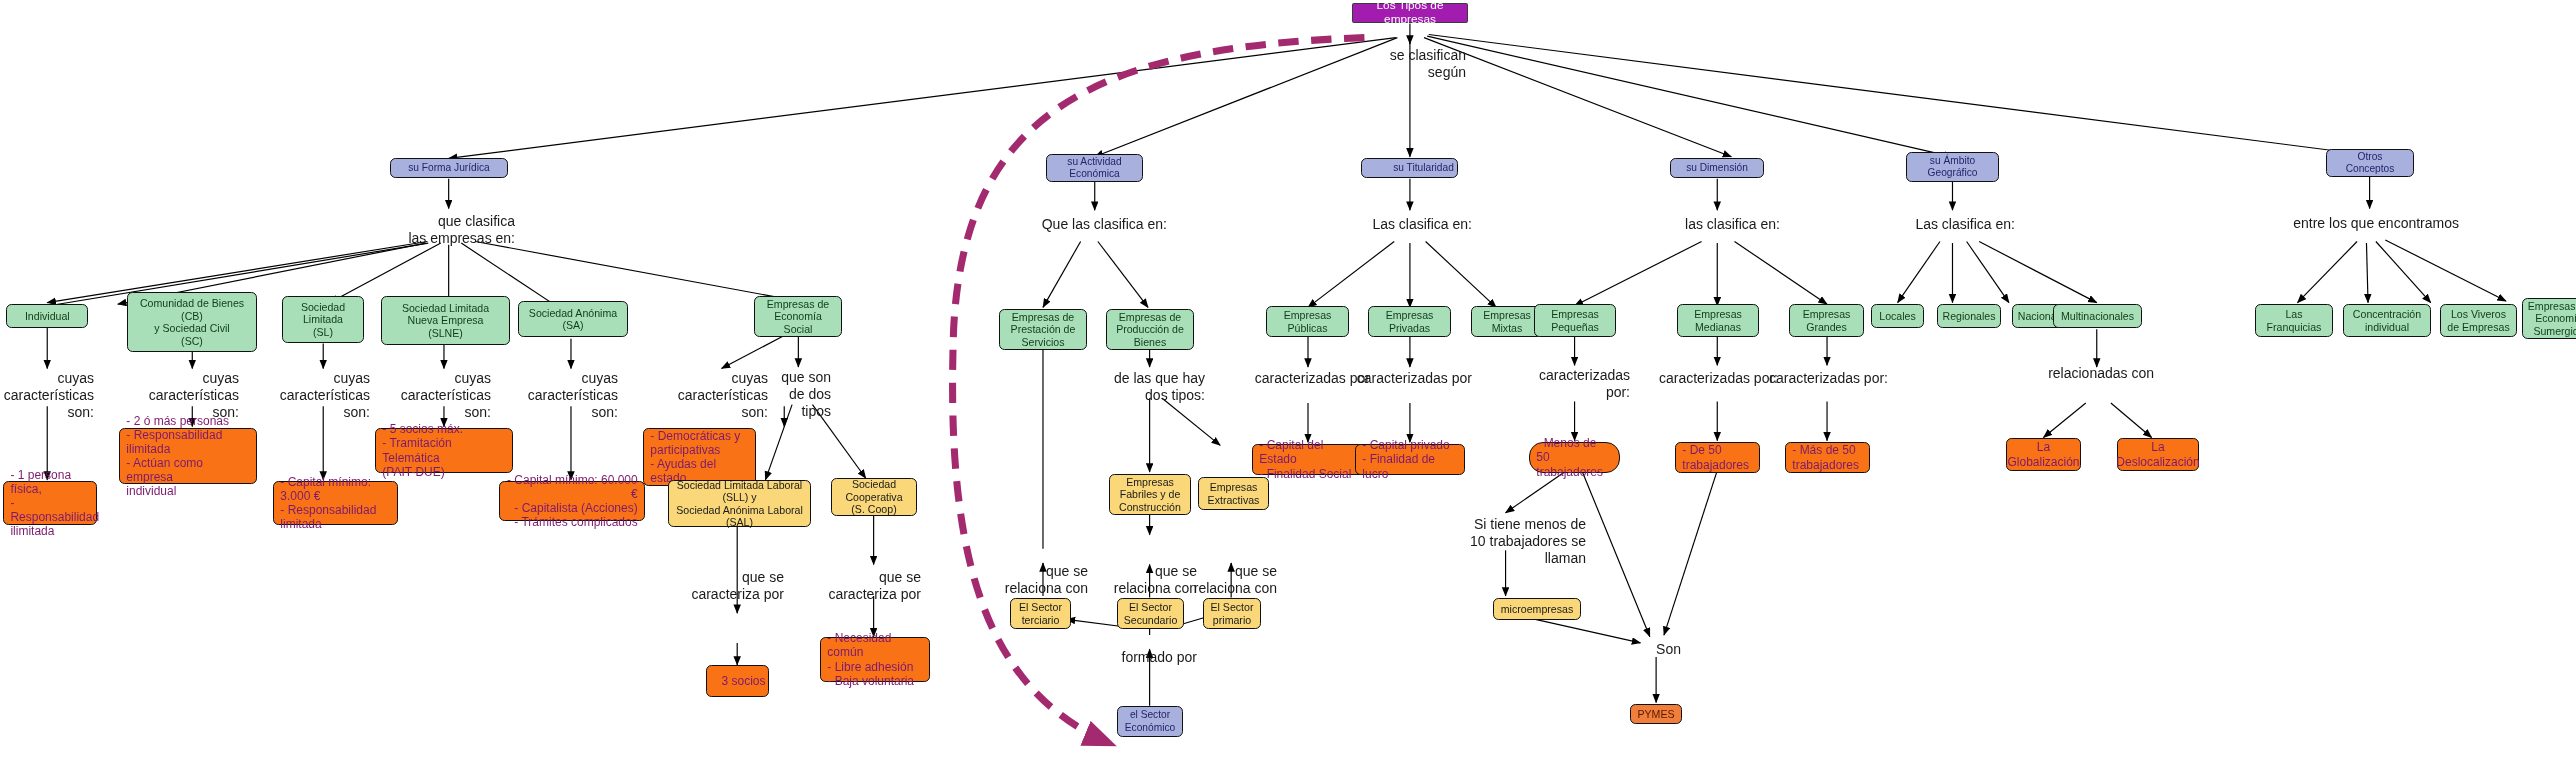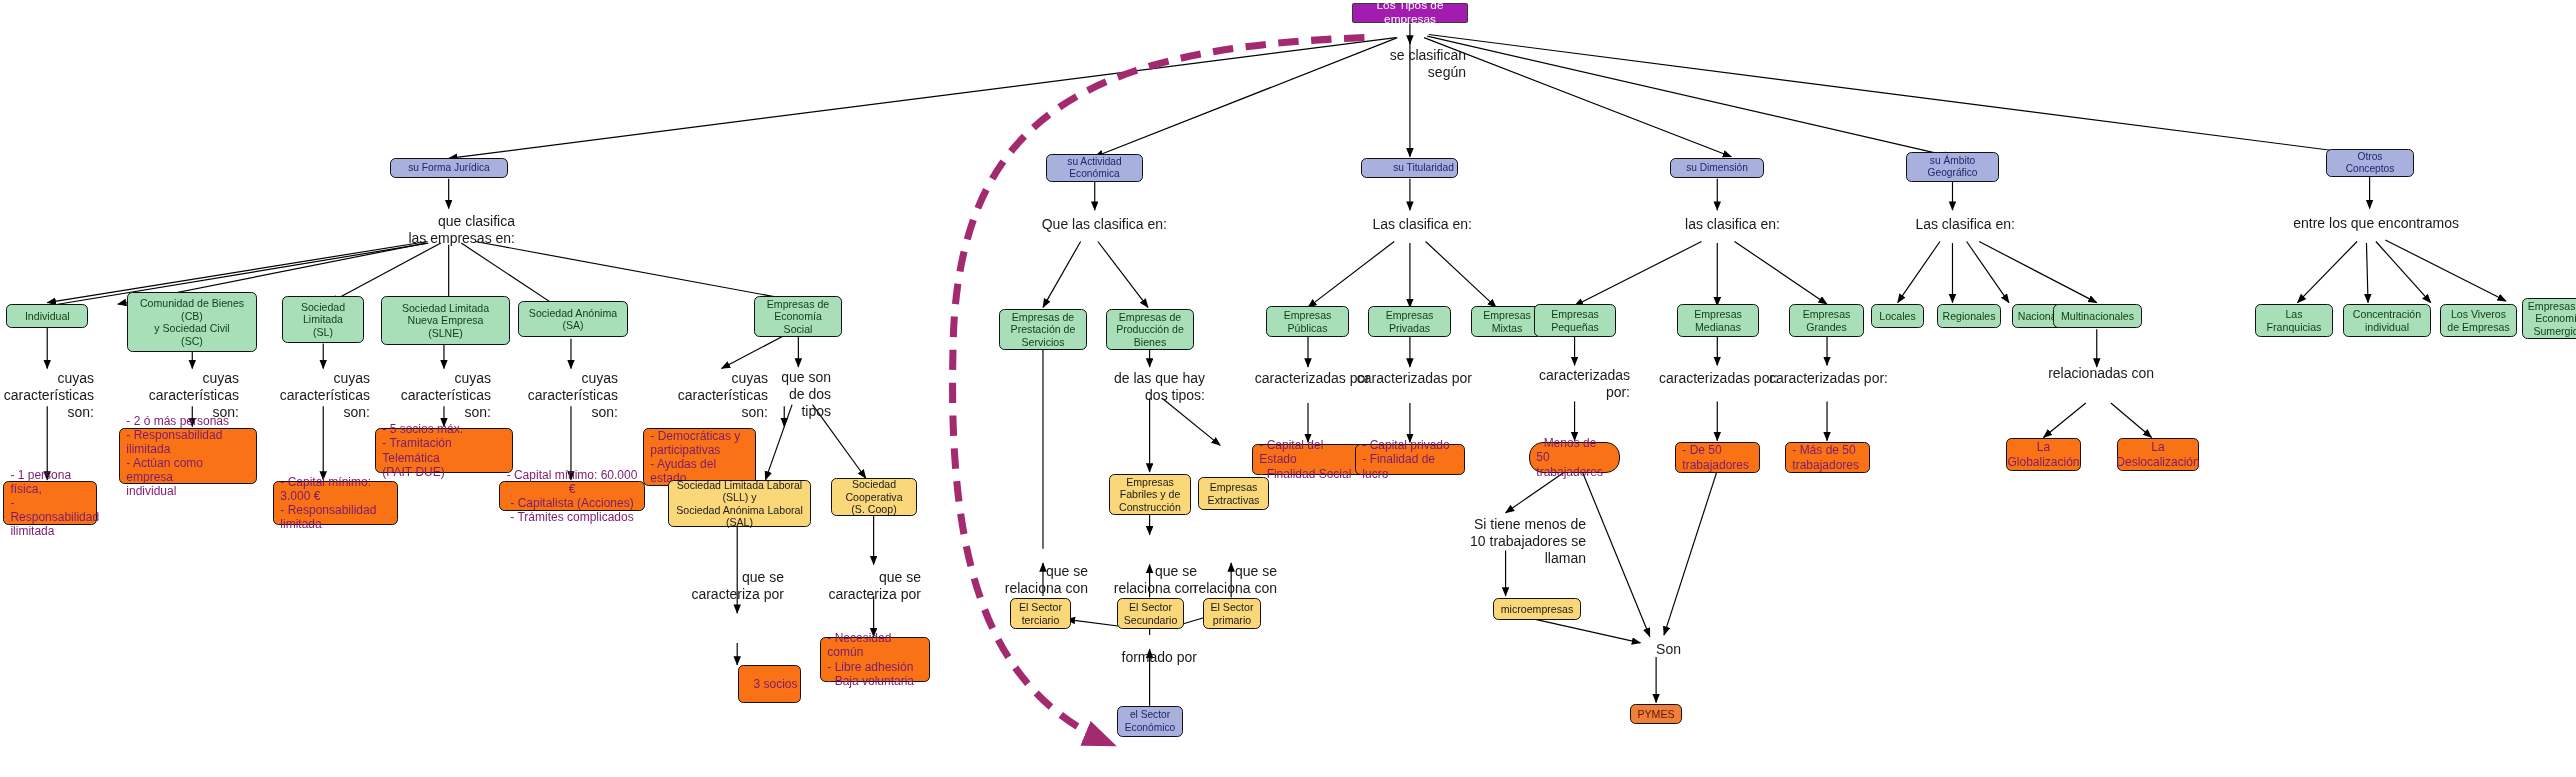--- a/index.html
+++ b/index.html
@@ -237,35 +237,35 @@
   <div class="node n-pink" style="left:119px;top:428px;width:138px;height:56px;text-align:left;justify-content:flex-start;padding:0 6.3px;">- 2 ó más personas
 - Responsabilidad ilimitada
 - Actúan como empresa
    individual</div>
   <div class="node n-pink" style="left:273px;top:481px;width:125px;height:44px;text-align:left;justify-content:flex-start;padding:0 6.3px;">- Capital mínimo: 3.000 €
 - Responsabilidad
    limitada</div>
   <div class="node n-pink" style="left:375px;top:428px;width:138px;height:45px;text-align:left;justify-content:flex-start;padding:0 6.3px;">- 5 socios máx.
 - Tramitación Telemática
    (PAIT-DUE)</div>
-  <div class="node n-pink" style="left:499px;top:481px;width:146px;height:30px;text-align:center;justify-content:flex-start;padding:0 6.3px;">- Capital mínimo: 60.000 €
+  <div class="node n-pink" style="left:499px;top:481px;width:146px;height:40px;text-align:right;justify-content:flex-start;padding:0 6.3px;">- Capital mínimo: 60.000 €
 - Capitalista (Acciones)
 - Trámites complicados</div>
   <div class="node n-pink" style="left:643px;top:428px;width:113px;height:58px;text-align:left;justify-content:flex-start;padding:0 6.3px;">- Democráticas y
    participativas
 - Ayudas del estado</div>
 
   <div class="node n-yellow" style="left:668px;top:480px;width:143px;height:47px;">Sociedad Limitada Laboral
 (SLL) y
 Sociedad Anónima Laboral
 (SAL)</div>
   <div class="node n-yellow" style="left:831px;top:478px;width:86px;height:38px;">Sociedad
 Cooperativa
 (S. Coop)</div>
-  <div class="node n-pink" style="left:738px;top:665px;width:63px;height:38px;padding-left:12px;">3 socios</div>
+  <div class="node n-pink" style="left:706px;top:665px;width:63px;height:32px;padding-left:12px;">3 socios</div>
   <div class="node n-pink" style="left:820px;top:637px;width:110px;height:45px;text-align:left;justify-content:flex-start;padding:0 6.3px;">- Necesidad común
 - Libre adhesión
 - Baja voluntaria</div>
 
   <div class="node n-green" style="left:999px;top:309px;width:88px;height:41px;">Empresas de
 Prestación de
 Servicios</div>
   <div class="node n-green" style="left:1106px;top:309px;width:88px;height:41px;">Empresas de
 Producción de
 Bienes</div>

